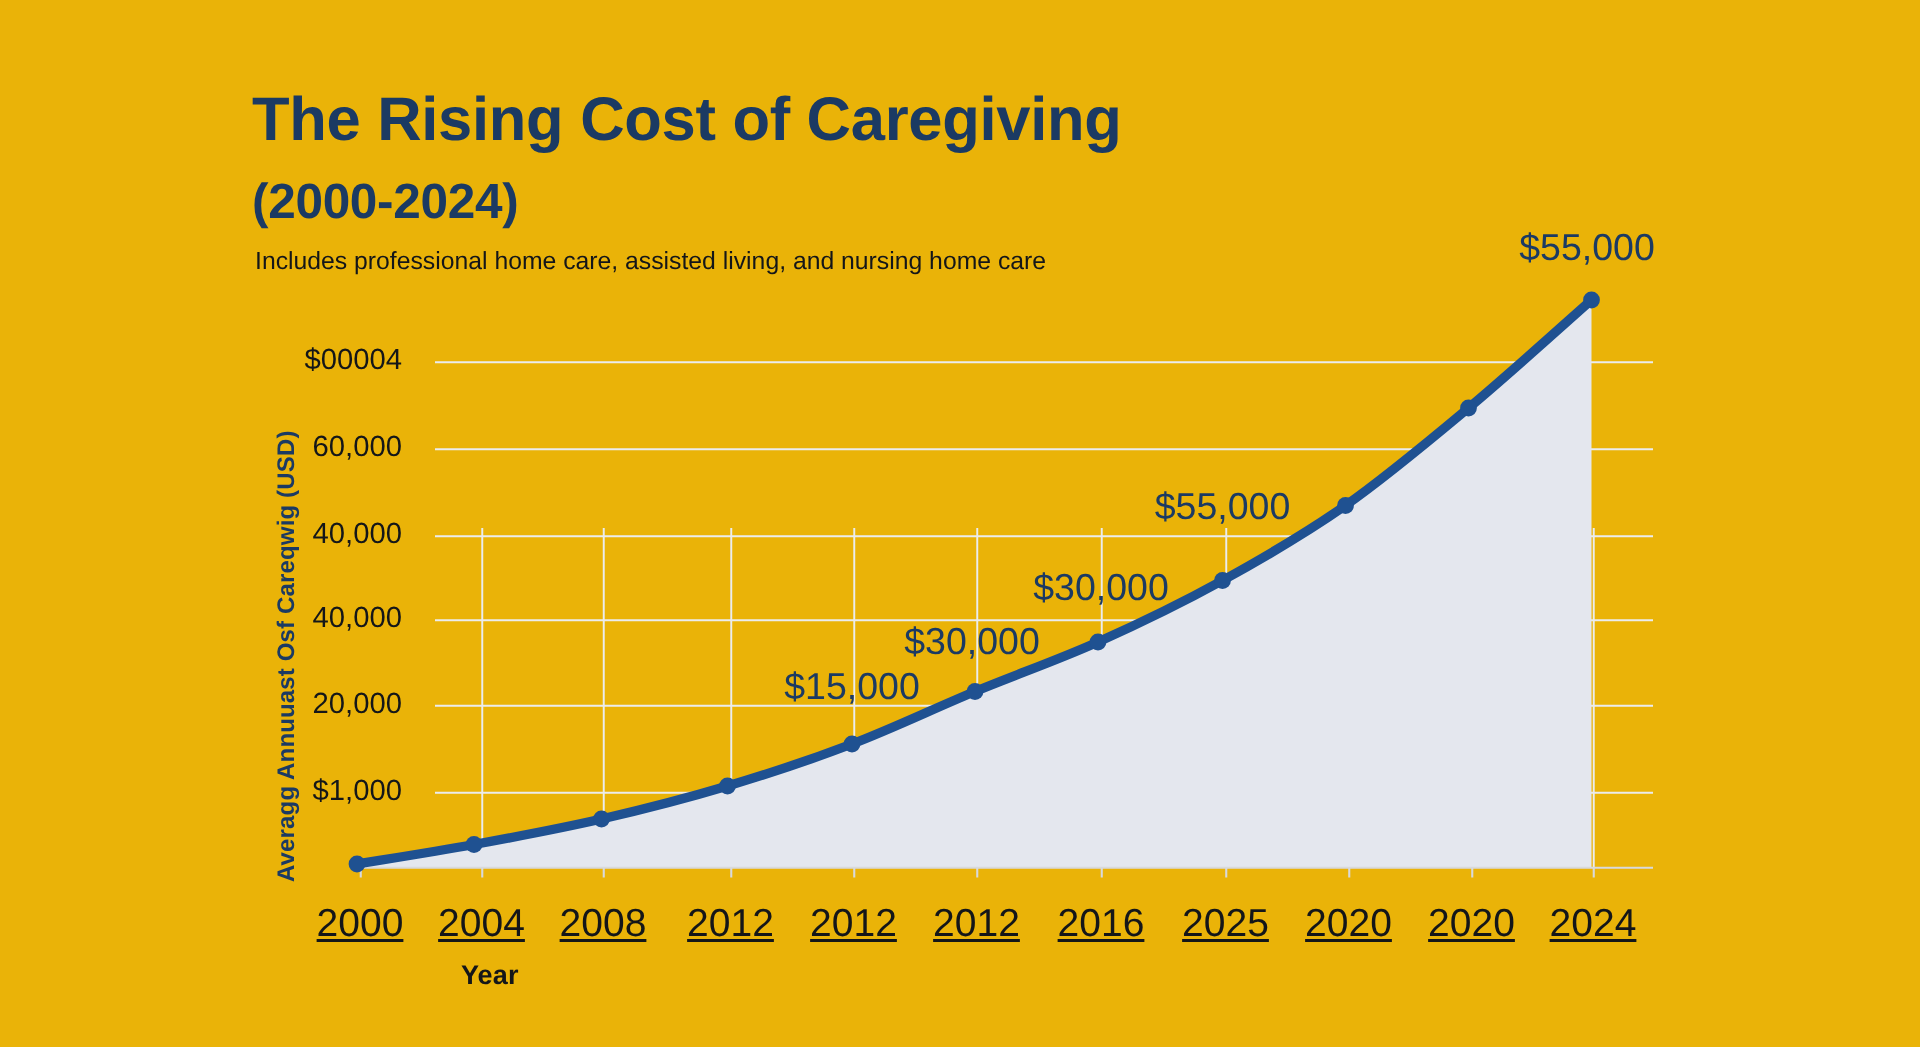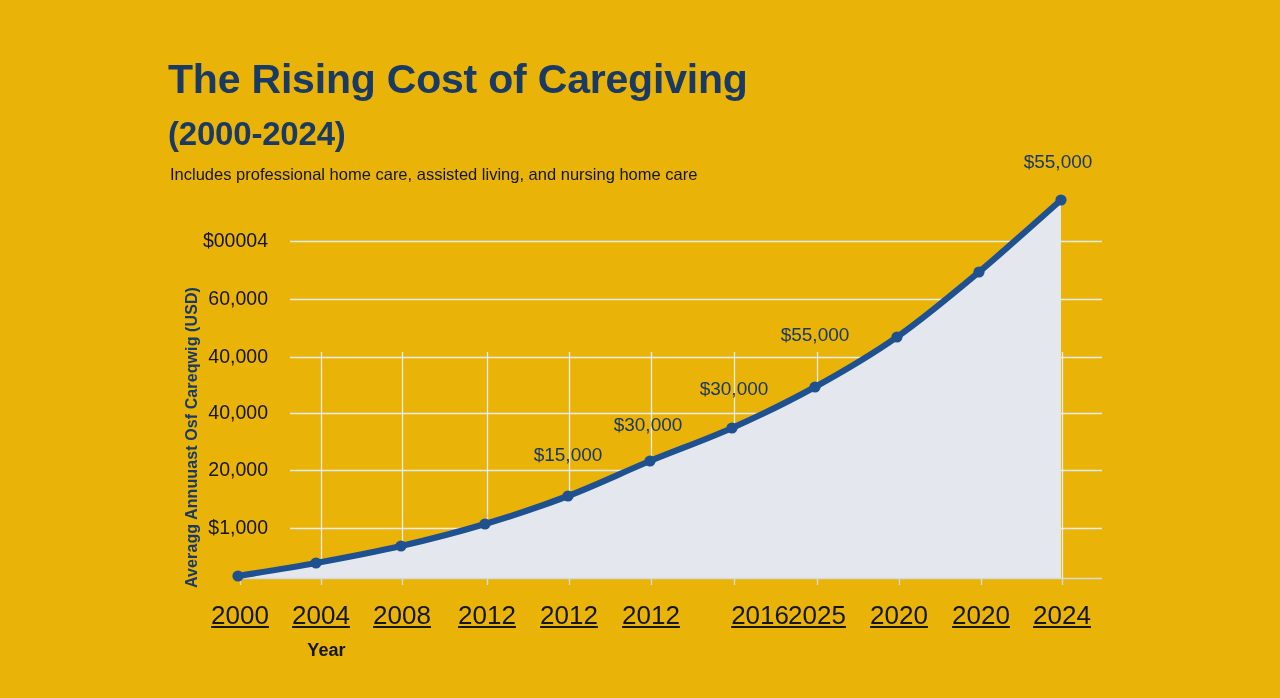--- a/index.html
+++ b/index.html
@@ -107,21 +107,21 @@
     color: #141619;
     white-space: nowrap;
     text-decoration: underline;
   }
 
   
   .point-label {
     position: absolute;
     text-align: center;
     width: 150px;
-    font-size: 19px;
+    font-size: 25px;
     color: #1b3a63;
     font-weight: 400;
     white-space: nowrap;
   }
 </style>
 </head>
 <body>
 
 <div id="page">
 
@@ -197,21 +197,21 @@
         <div class="ytick" style="left: 158px; top: 345px;">40,000</div>
         <div class="ytick" style="left: 158px; top: 401px;">40,000</div>
         <div class="ytick" style="left: 158px; top: 458px;">20,000</div>
         <div class="ytick" style="left: 158px; top: 516px; text-align: right;">$1,000</div>
         <div class="xtick" style="left: 185px; top: 600px;">2000</div>
         <div class="xtick" style="left: 266px; top: 600px;">2004</div>
         <div class="xtick" style="left: 347px; top: 600px;">2008</div>
         <div class="xtick" style="left: 432px; top: 600px;">2012</div>
         <div class="xtick" style="left: 514px; top: 600px;">2012</div>
         <div class="xtick" style="left: 596px; top: 600px;">2012</div>
-        <div class="xtick" style="left: 679px; top: 600px; text-align: right;">2016</div>
+        <div class="xtick" style="left: 679px; top: 600px;">2016</div>
         <div class="xtick" style="left: 762px; top: 600px;">2025</div>
         <div class="xtick" style="left: 844px; top: 600px;">2020</div>
         <div class="xtick" style="left: 926px; top: 600px;">2020</div>
         <div class="xtick" style="left: 1007px; top: 600px;">2024</div>
         <div class="point-label" style="left: 493px; top: 444px;">$15,000</div>
         <div class="point-label" style="left: 573px; top: 414px;">$30,000</div>
         <div class="point-label" style="left: 659px; top: 378px;">$30,000</div>
         <div class="point-label" style="left: 740px; top: 324px;">$55,000</div>
         <div class="point-label" style="left: 983px; top: 151px;">$55,000</div>
       </div>

